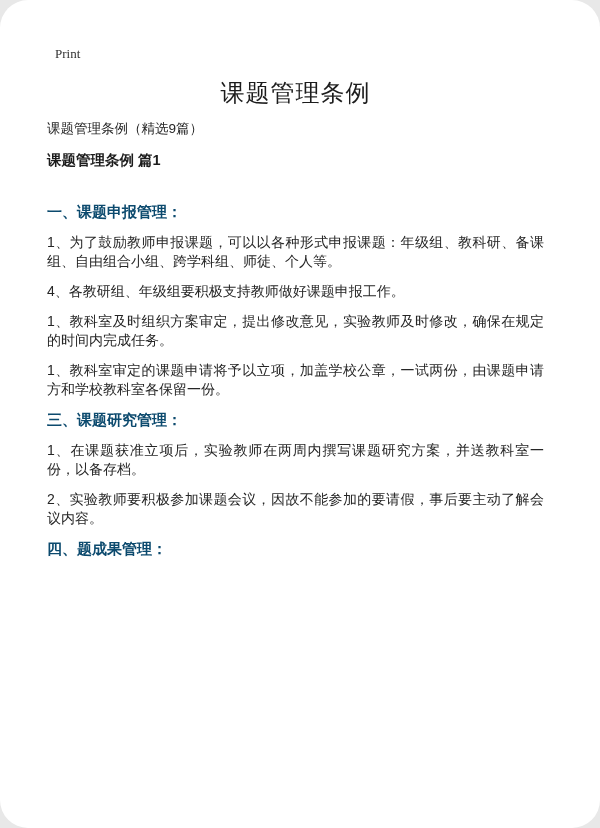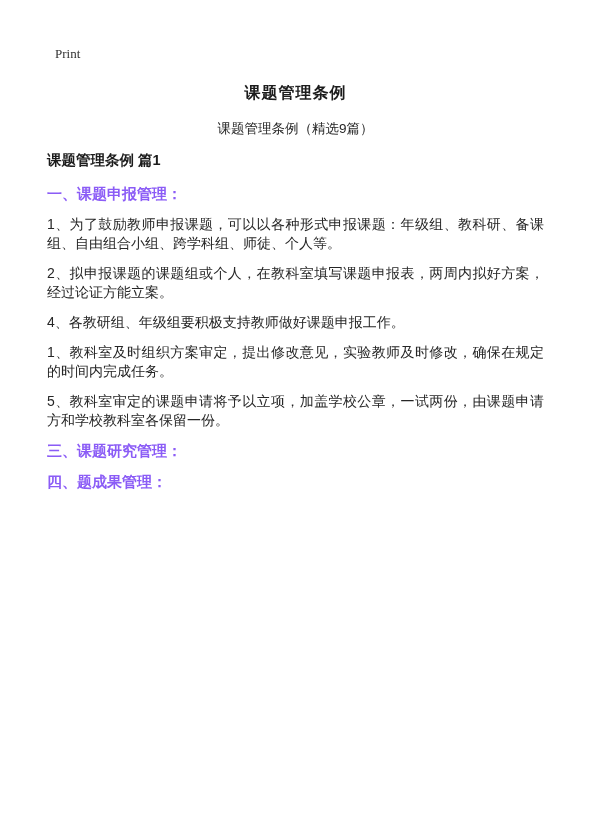--- a/index.html
+++ b/index.html
@@ -11,58 +11,58 @@
   .page {
     position: relative;
     width: 600px;
     height: 828px;
     margin: 0 auto;
     background: #ffffff;
     color: #262626;
     overflow: hidden;
     box-sizing: border-box;
     padding: 44px 56px 0 47px;
+    border-radius: 28px;
   }
   .print-link {
     display: inline-block;
     font-family: "Liberation Serif", "DejaVu Serif", serif;
     font-size: 13px;
     line-height: 17px;
     color: #333333;
     margin: 0 0 17px 8px;
     cursor: pointer;
   }
   .doc-title {
-    font-size: 16px;
-    font-weight: 700;
+    font-size: 24px;
+    font-weight: 400;
     line-height: 27px;
     text-align: center;
     color: #1c1c1c;
     margin: 0 0 14px 0;
     letter-spacing: 1px;
   }
   .doc-subtitle {
     font-size: 13.5px;
     line-height: 18px;
     font-weight: 400;
     margin: 0 0 12px 0;
-    text-align: center;
   }
   .part-heading {
     font-size: 14.5px;
     line-height: 20px;
     font-weight: 700;
     color: #1c1c1c;
-    margin: 0 0 14px 0;
+    margin: 0 0 32px 0;
   }
   .block-h {
     font-size: 15px;
     line-height: 20px;
     font-weight: 700;
-    color: #8b5cf6;
+    color: #0c4a6e;
     margin: 0 0 11px 0;
   }
   .block-p {
     font-size: 14px;
     line-height: 19px;
     font-weight: 400;
     margin: 4px 0 11px 0;
     text-align: justify;
     text-justify: inter-ideograph;
   }
@@ -76,21 +76,22 @@
 
   <h1 class="doc-title">课题管理条例</h1>
 
   <div class="doc-subtitle">课题管理条例（精选9篇）</div>
 
   <div class="part-heading">课题管理条例 篇1</div>
 
   <div>
     <div class="block-h">一、课题申报管理：</div>
     <div class="block-p">1、为了鼓励教师申报课题，可以以各种形式申报课题：年级组、教科研、备课组、自由组合小组、跨学科组、师徒、个人等。</div>
-    <div class="block-p">2、拟申报课题的课题组或个人，在教科室填写课题申报表，两周内拟好方案，经过论证方能立案。</div>
     <div class="block-p">4、各教研组、年级组要积极支持教师做好课题申报工作。</div>
     <div class="block-p">1、教科室及时组织方案审定，提出修改意见，实验教师及时修改，确保在规定的时间内完成任务。</div>
-    <div class="block-p">5、教科室审定的课题申请将予以立项，加盖学校公章，一试两份，由课题申请方和学校教科室各保留一份。</div>
+    <div class="block-p">1、教科室审定的课题申请将予以立项，加盖学校公章，一试两份，由课题申请方和学校教科室各保留一份。</div>
     <div class="block-h">三、课题研究管理：</div>
+    <div class="block-p">1、在课题获准立项后，实验教师在两周内撰写课题研究方案，并送教科室一份，以备存档。</div>
+    <div class="block-p">2、实验教师要积极参加课题会议，因故不能参加的要请假，事后要主动了解会议内容。</div>
     <div class="block-h">四、题成果管理：</div>
   </div>
 
 </div>
 
 </body></html>

